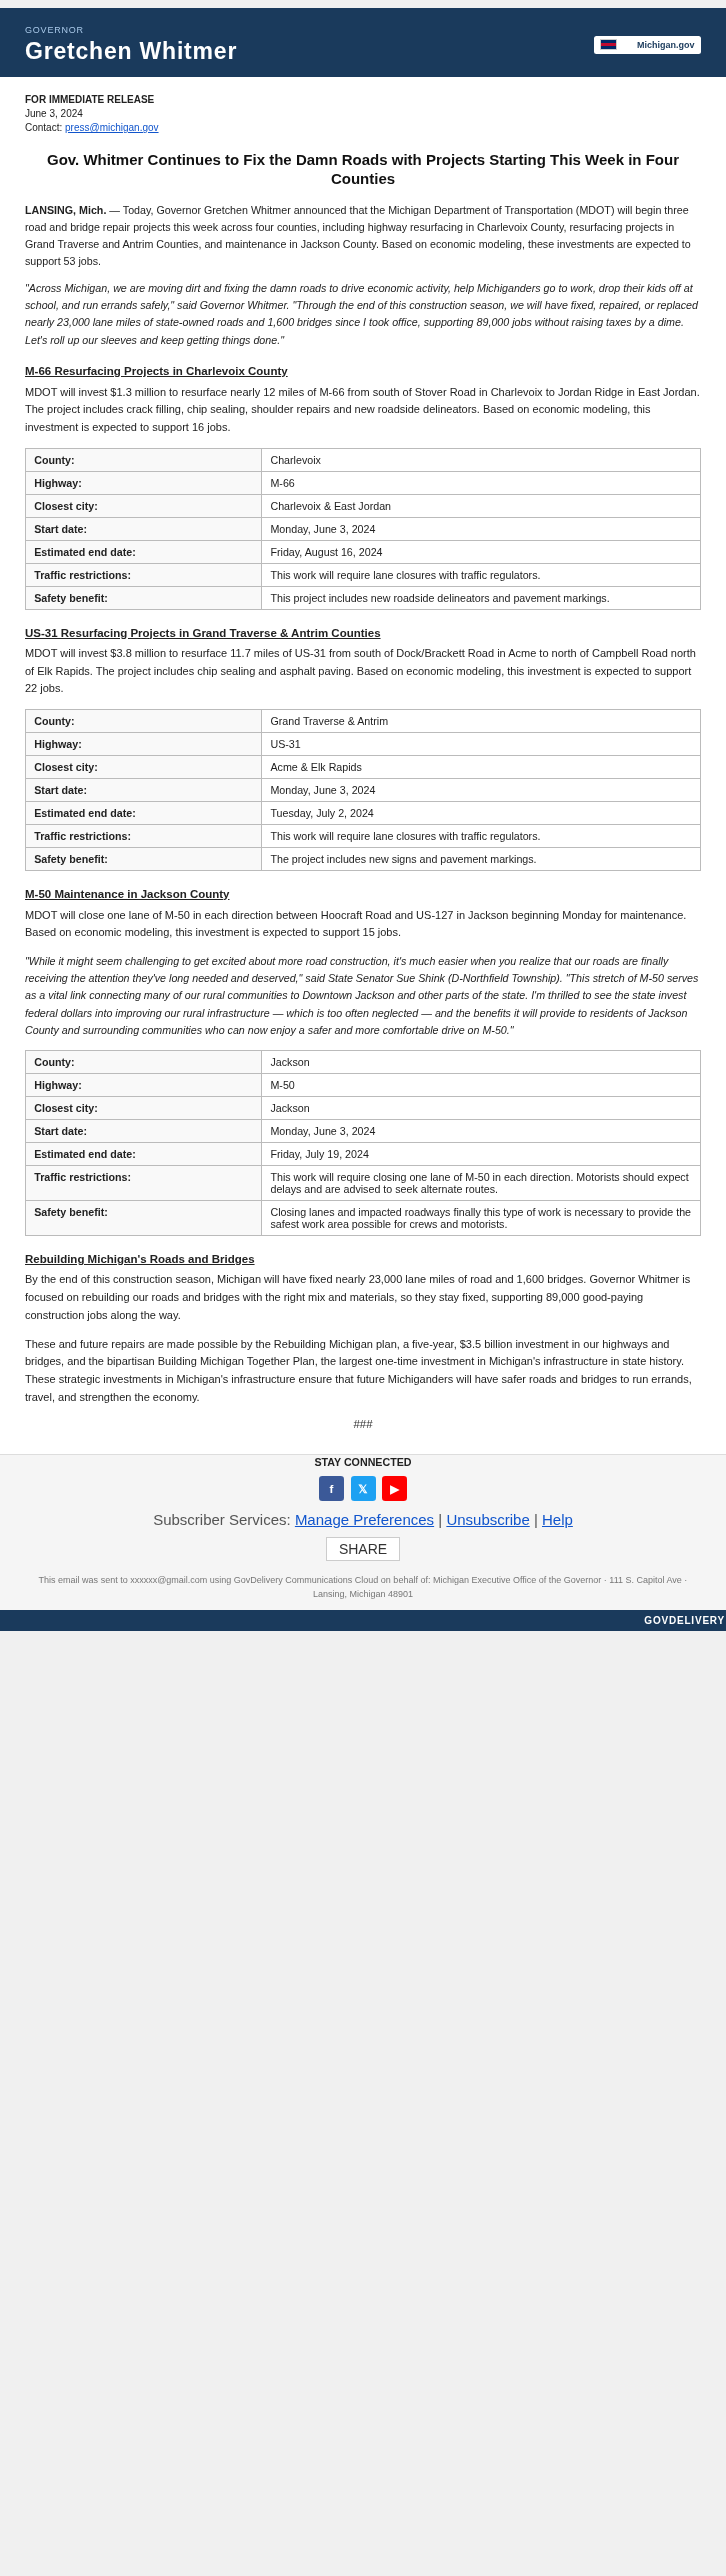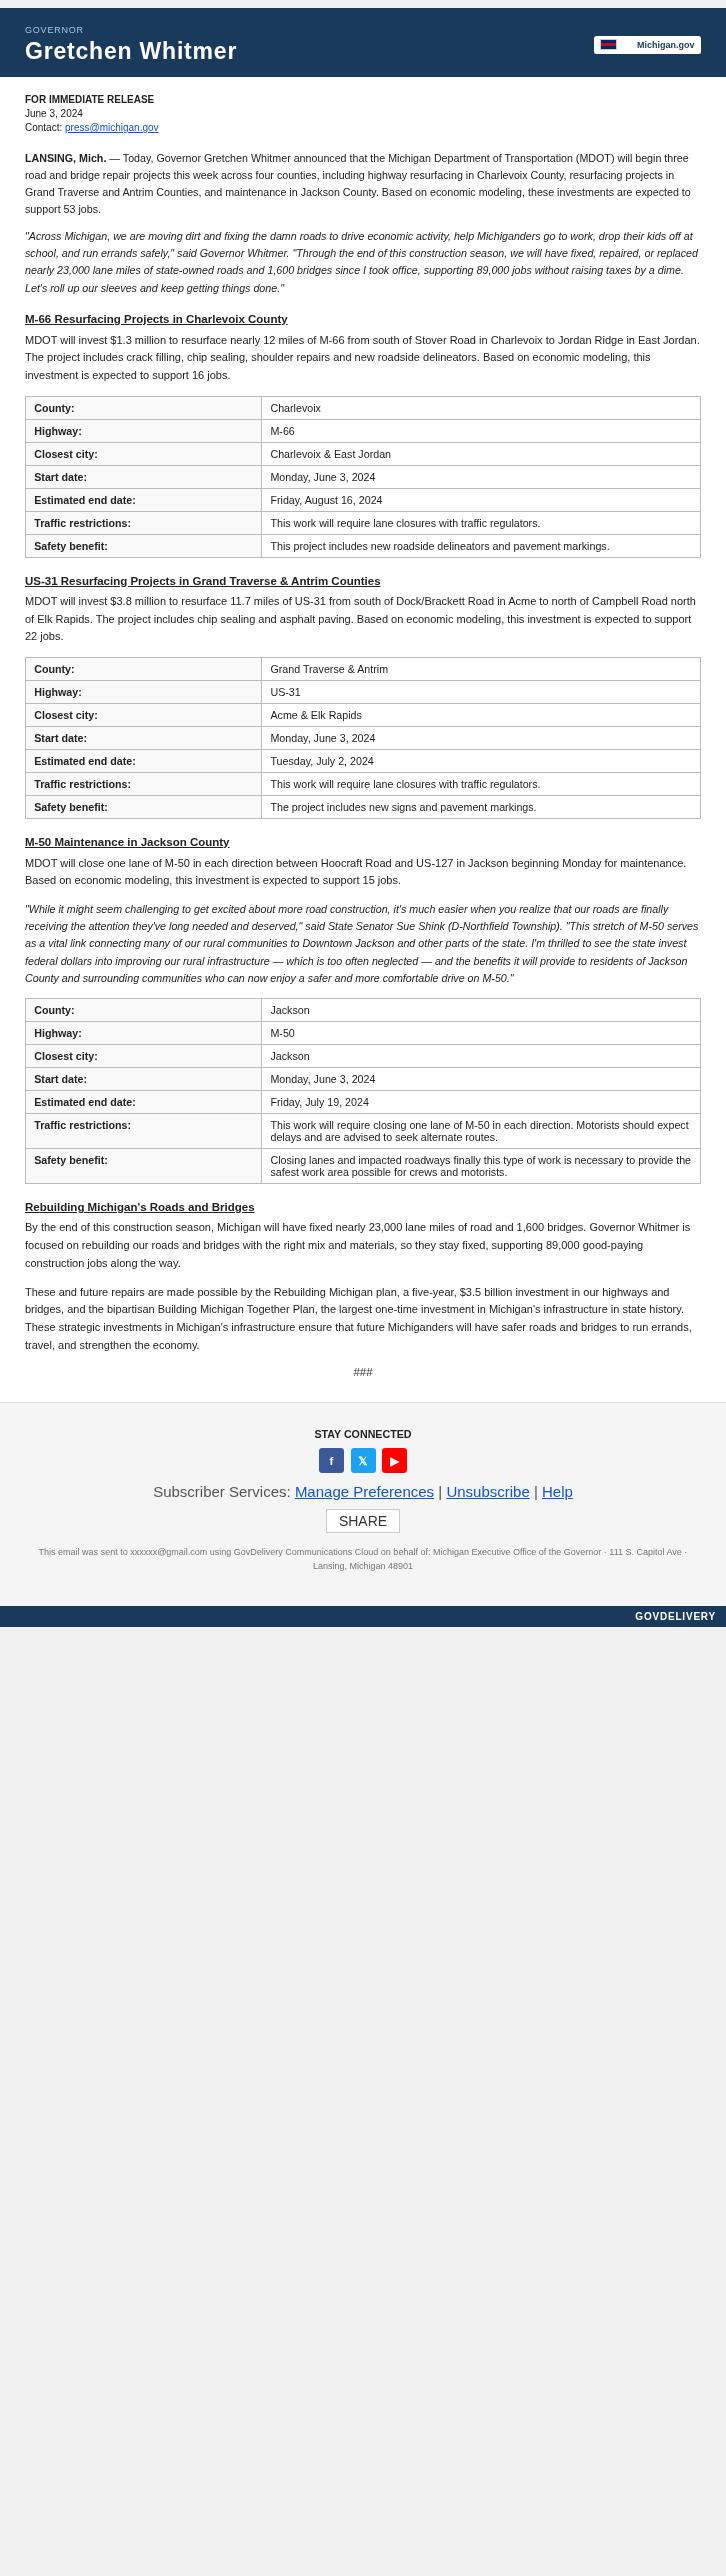--- a/index.html
+++ b/index.html
@@ -136,21 +136,21 @@
     .info-table td:first-child {
       font-weight: bold;
       width: 35%;
       background: #f9f9f9;
     }
 
     
     .footer-section {
       background: #f5f5f5;
       border-top: 0.8px solid #ddd;
-      padding: 25px 25px;
+      padding: 1px 25px;
       text-align: center;
     }
     .stay-connected {
       font-weight: bold;
       font-size: 10.7px;
       margin-bottom: 8.2px;
     }
     .social-icons {
       display: flex;
       justify-content: center;
@@ -200,21 +200,21 @@
       color: #777;
       line-height: 1.5;
       margin-bottom: 8.2px;
     }
 
     .govdelivery-bar {
       background: #1a3a5c;
       display: flex;
       align-items: center;
       justify-content: flex-end;
-      padding: 5px 10px;
+      padding: 5px 1px;
     }
     .govdelivery-logo {
       color: #fff;
       font-size: 10px;
       font-weight: bold;
       letter-spacing: 0.8px;
     }
 
     .triple-hash {
       text-align: center;
@@ -241,20 +241,21 @@
 
   <div class="content">
 
     <div class="for-immediate-release">FOR IMMEDIATE RELEASE</div>
     <div class="release-date">June 3, 2024</div>
     <div class="contact-line">
       <span>Contact:</span>
       <a href="mailto:press@michigan.gov">press@michigan.gov</a>
     </div>
 
+    <div class="press-title">Gov. Whitmer Continues to Fix the Damn Roads with Projects Starting This Week in Four Counties</div>
 
     <p class="location-date">
       <strong>LANSING, Mich.</strong><span> — </span><span>Today, Governor Gretchen Whitmer announced that the Michigan Department of Transportation (MDOT) will begin three road and bridge repair projects this week across four counties, including highway resurfacing in Charlevoix County, resurfacing projects in Grand Traverse and Antrim Counties, and maintenance in Jackson County. Based on economic modeling, these investments are expected to support 53 jobs.</span>
     </p>
 
     <p class="quote">"Across Michigan, we are moving dirt and fixing the damn roads to drive economic activity, help Michiganders go to work, drop their kids off at school, and run errands safely," said Governor Whitmer. "Through the end of this construction season, we will have fixed, repaired, or replaced nearly 23,000 lane miles of state-owned roads and 1,600 bridges since I took office, supporting 89,000 jobs without raising taxes by a dime. Let's roll up our sleeves and keep getting things done."</p>
 
     <div class="section-title">M-66 Resurfacing Projects in Charlevoix County</div>
     <p class="body-text">
       <span>MDOT will invest $1.3 million to resurface nearly 12 miles of M-66 from south of Stover Road in Charlevoix to Jordan Ridge in East Jordan. The project includes crack filling, chip sealing, shoulder repairs and new roadside delineators. Based on economic modeling, this investment is expected to support 16 jobs.</span>

